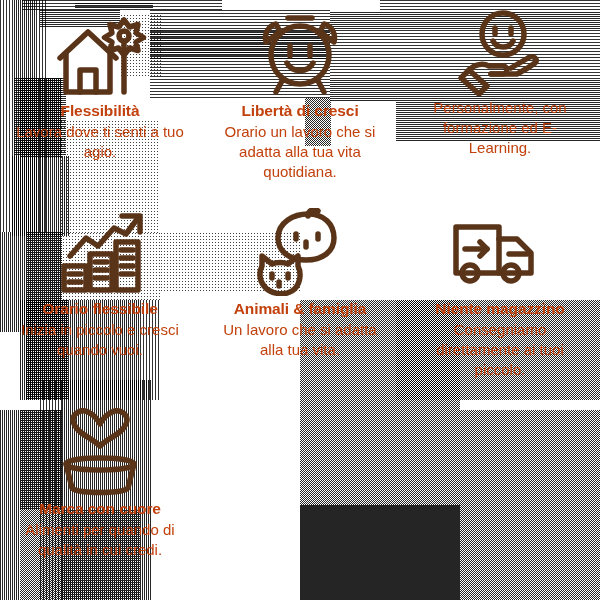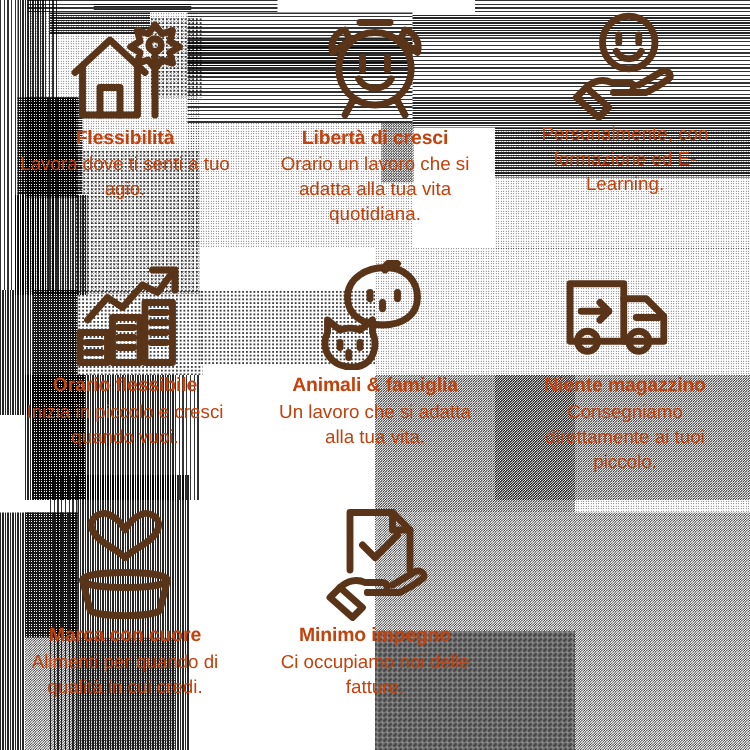--- a/index.html
+++ b/index.html
@@ -282,33 +282,19 @@
       <svg width="96" height="88" viewBox="0 0 96 88" fill="none" stroke="#5a3418" stroke-width="5.5" stroke-linecap="round" stroke-linejoin="round">
         <path d="M48 38 C40 30, 26 26, 22 16 C18 7, 28 0, 36 4 C42 7, 46 12, 48 16 C50 12, 54 7, 60 4 C68 0, 78 7, 74 16 C70 26, 56 30, 48 38z"></path>
         <path d="M14 56 C14 48, 82 48, 82 56 C82 64, 14 64, 14 56z"></path>
         <path d="M14 56 L20 80 C24 86, 72 86, 76 80 L82 56"></path>
       </svg>
     </div>
     <div class="card-title">Marca con cuore</div>
     <div class="card-desc">Alimenti per quando di qualità in cui credi.</div>
   </div>
 
-  <div class="cell">
-    <div class="icon-wrap">
-      <svg width="96" height="92" viewBox="0 0 96 92" fill="none" stroke="#5a3418" stroke-width="5.5" stroke-linecap="round" stroke-linejoin="round">
-        <path d="M28 50 L28 4 L62 4 L76 18 L76 50"></path>
-        <path d="M62 4 L62 18 L76 18"></path>
-        <path d="M38 30 L48 40 L66 22"></path>
-        <path d="M20 64 C26 58, 34 57, 40 60 L54 60 C59 60 59 68 54 68 L42 68"></path>
-        <path d="M42 68 L68 68 C76 64, 82 60, 86 57 C90 54, 84 48, 79 52 L62 62"></path>
-        <path d="M20 64 L38 80 L30 88 L12 72z"></path>
-      </svg>
-    </div>
-    <div class="card-title">Minimo impegno</div>
-    <div class="card-desc">Ci occupiamo noi delle fatture.</div>
-  </div>
 
   <div class="cell">
     <div class="card-title"></div>
     <div class="card-desc"></div>
   </div>
 
 </div>
 
 </body></html>

